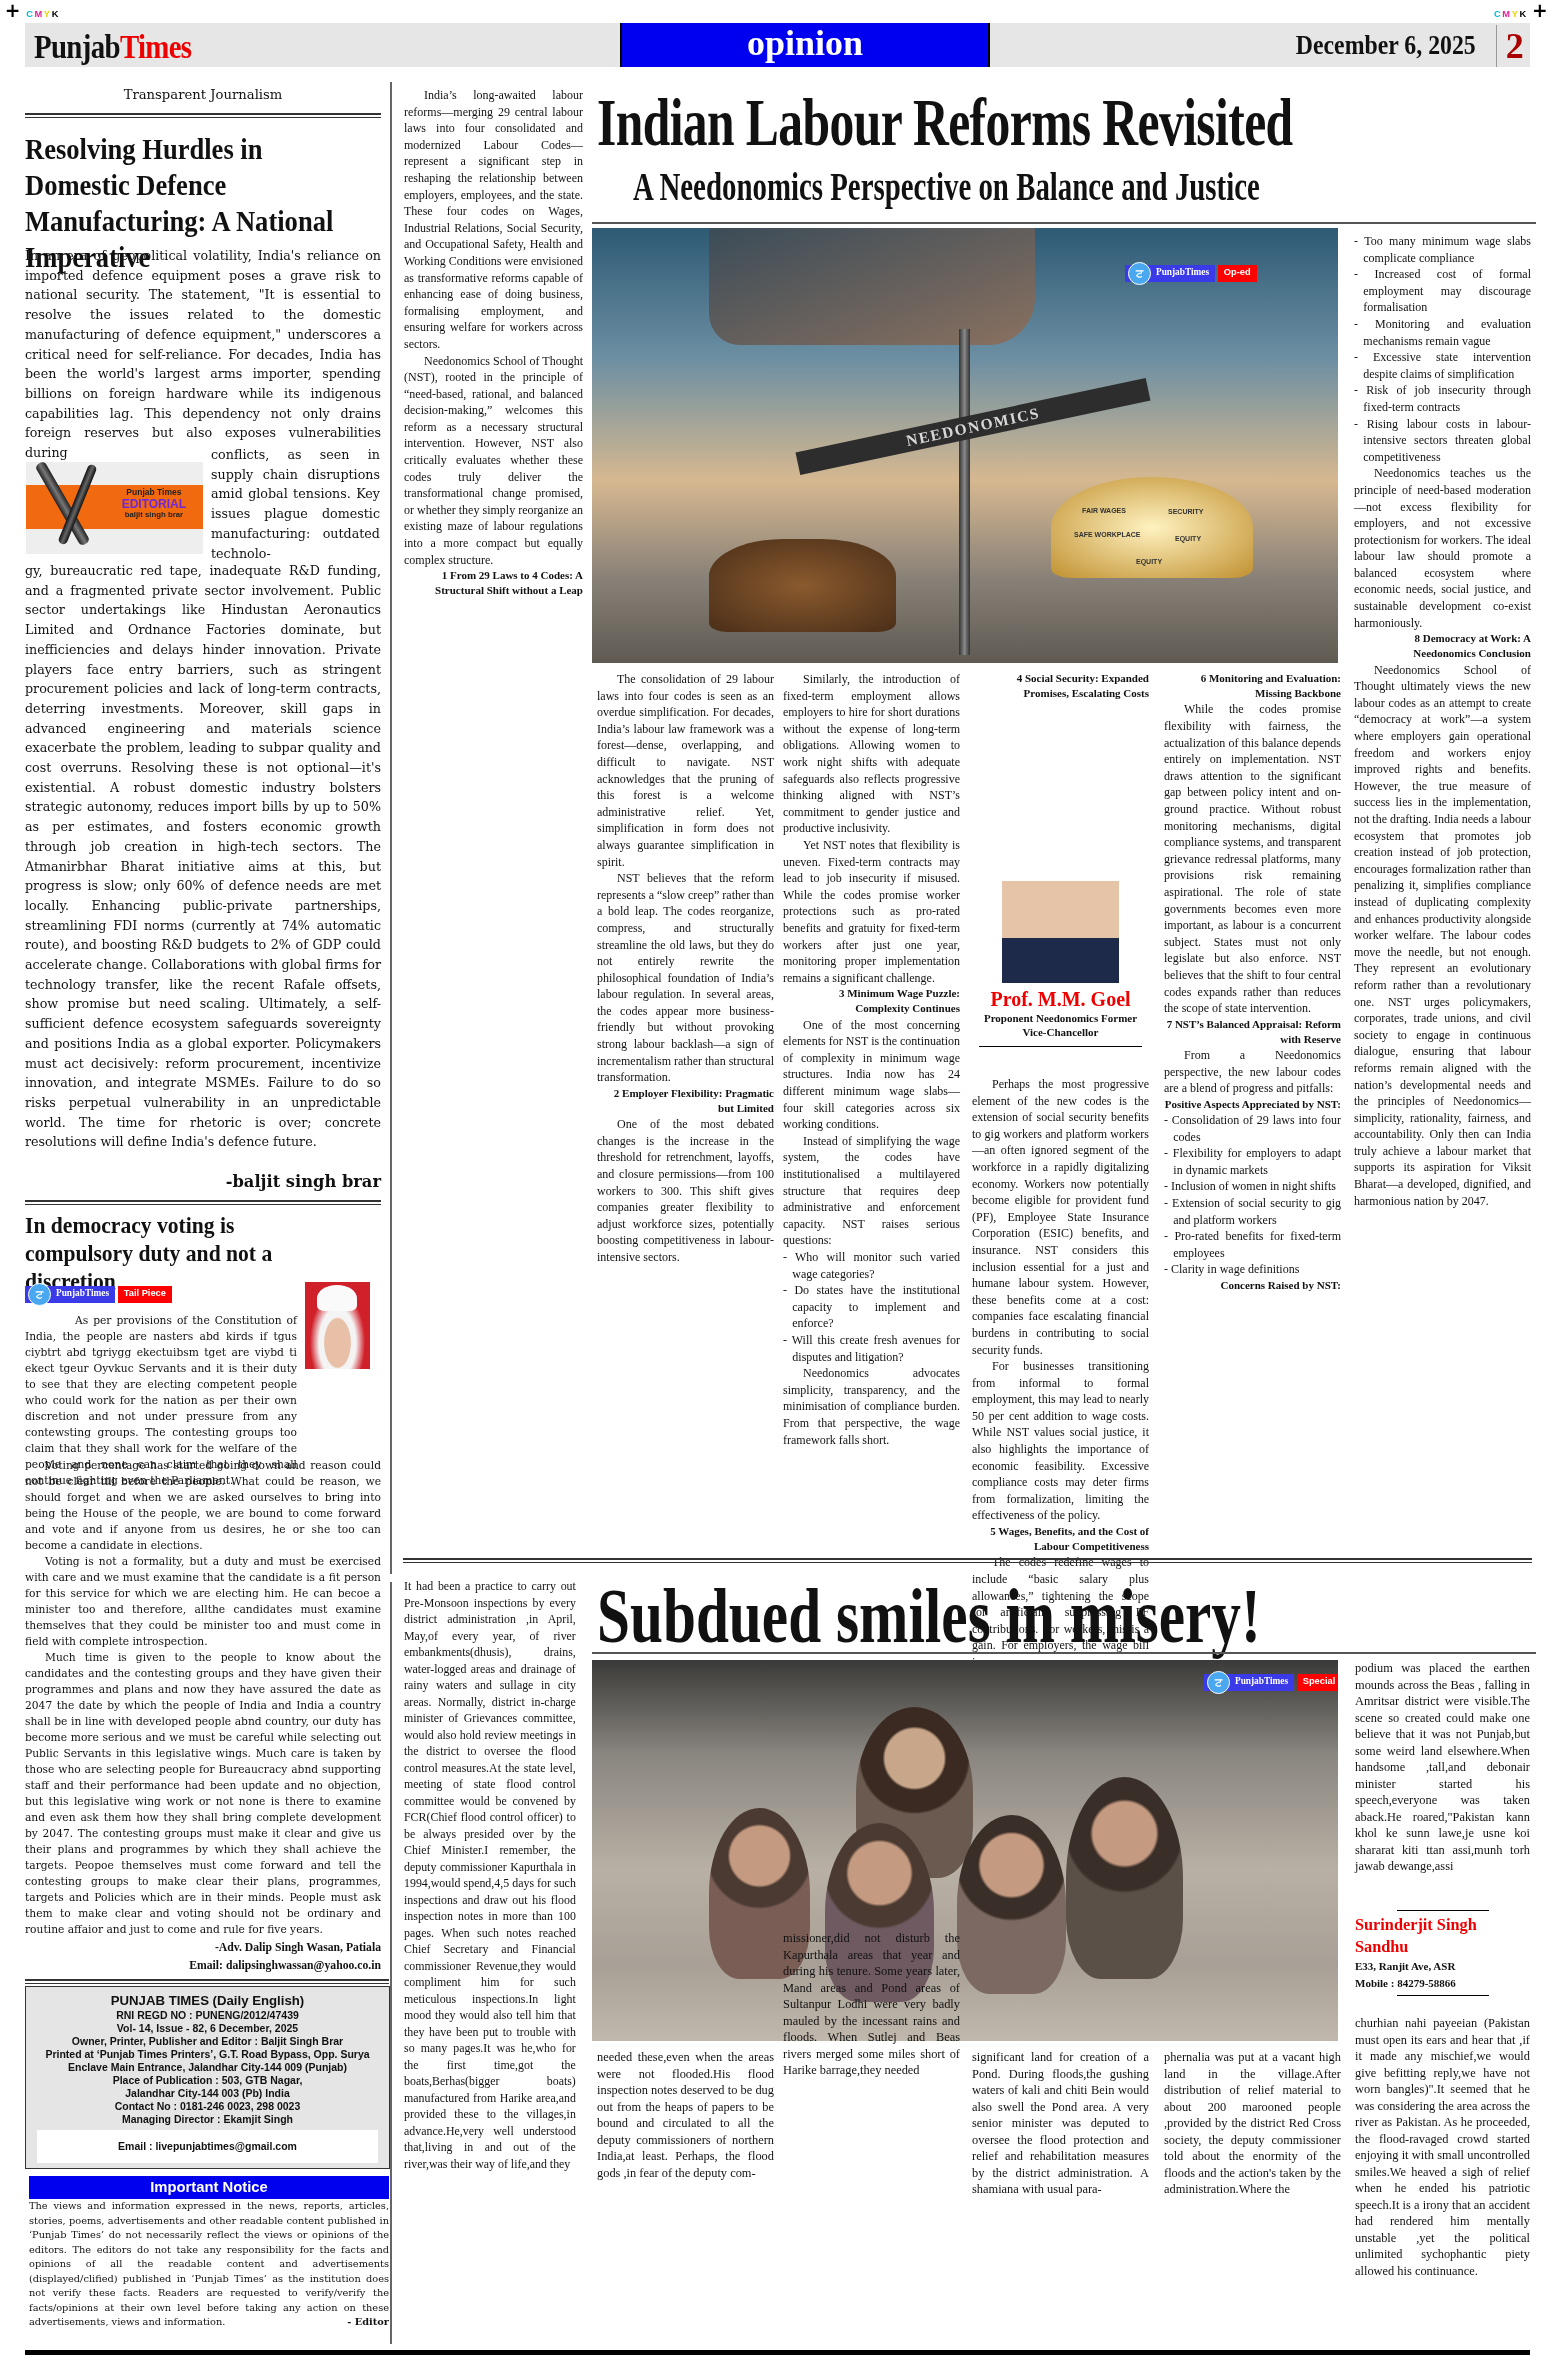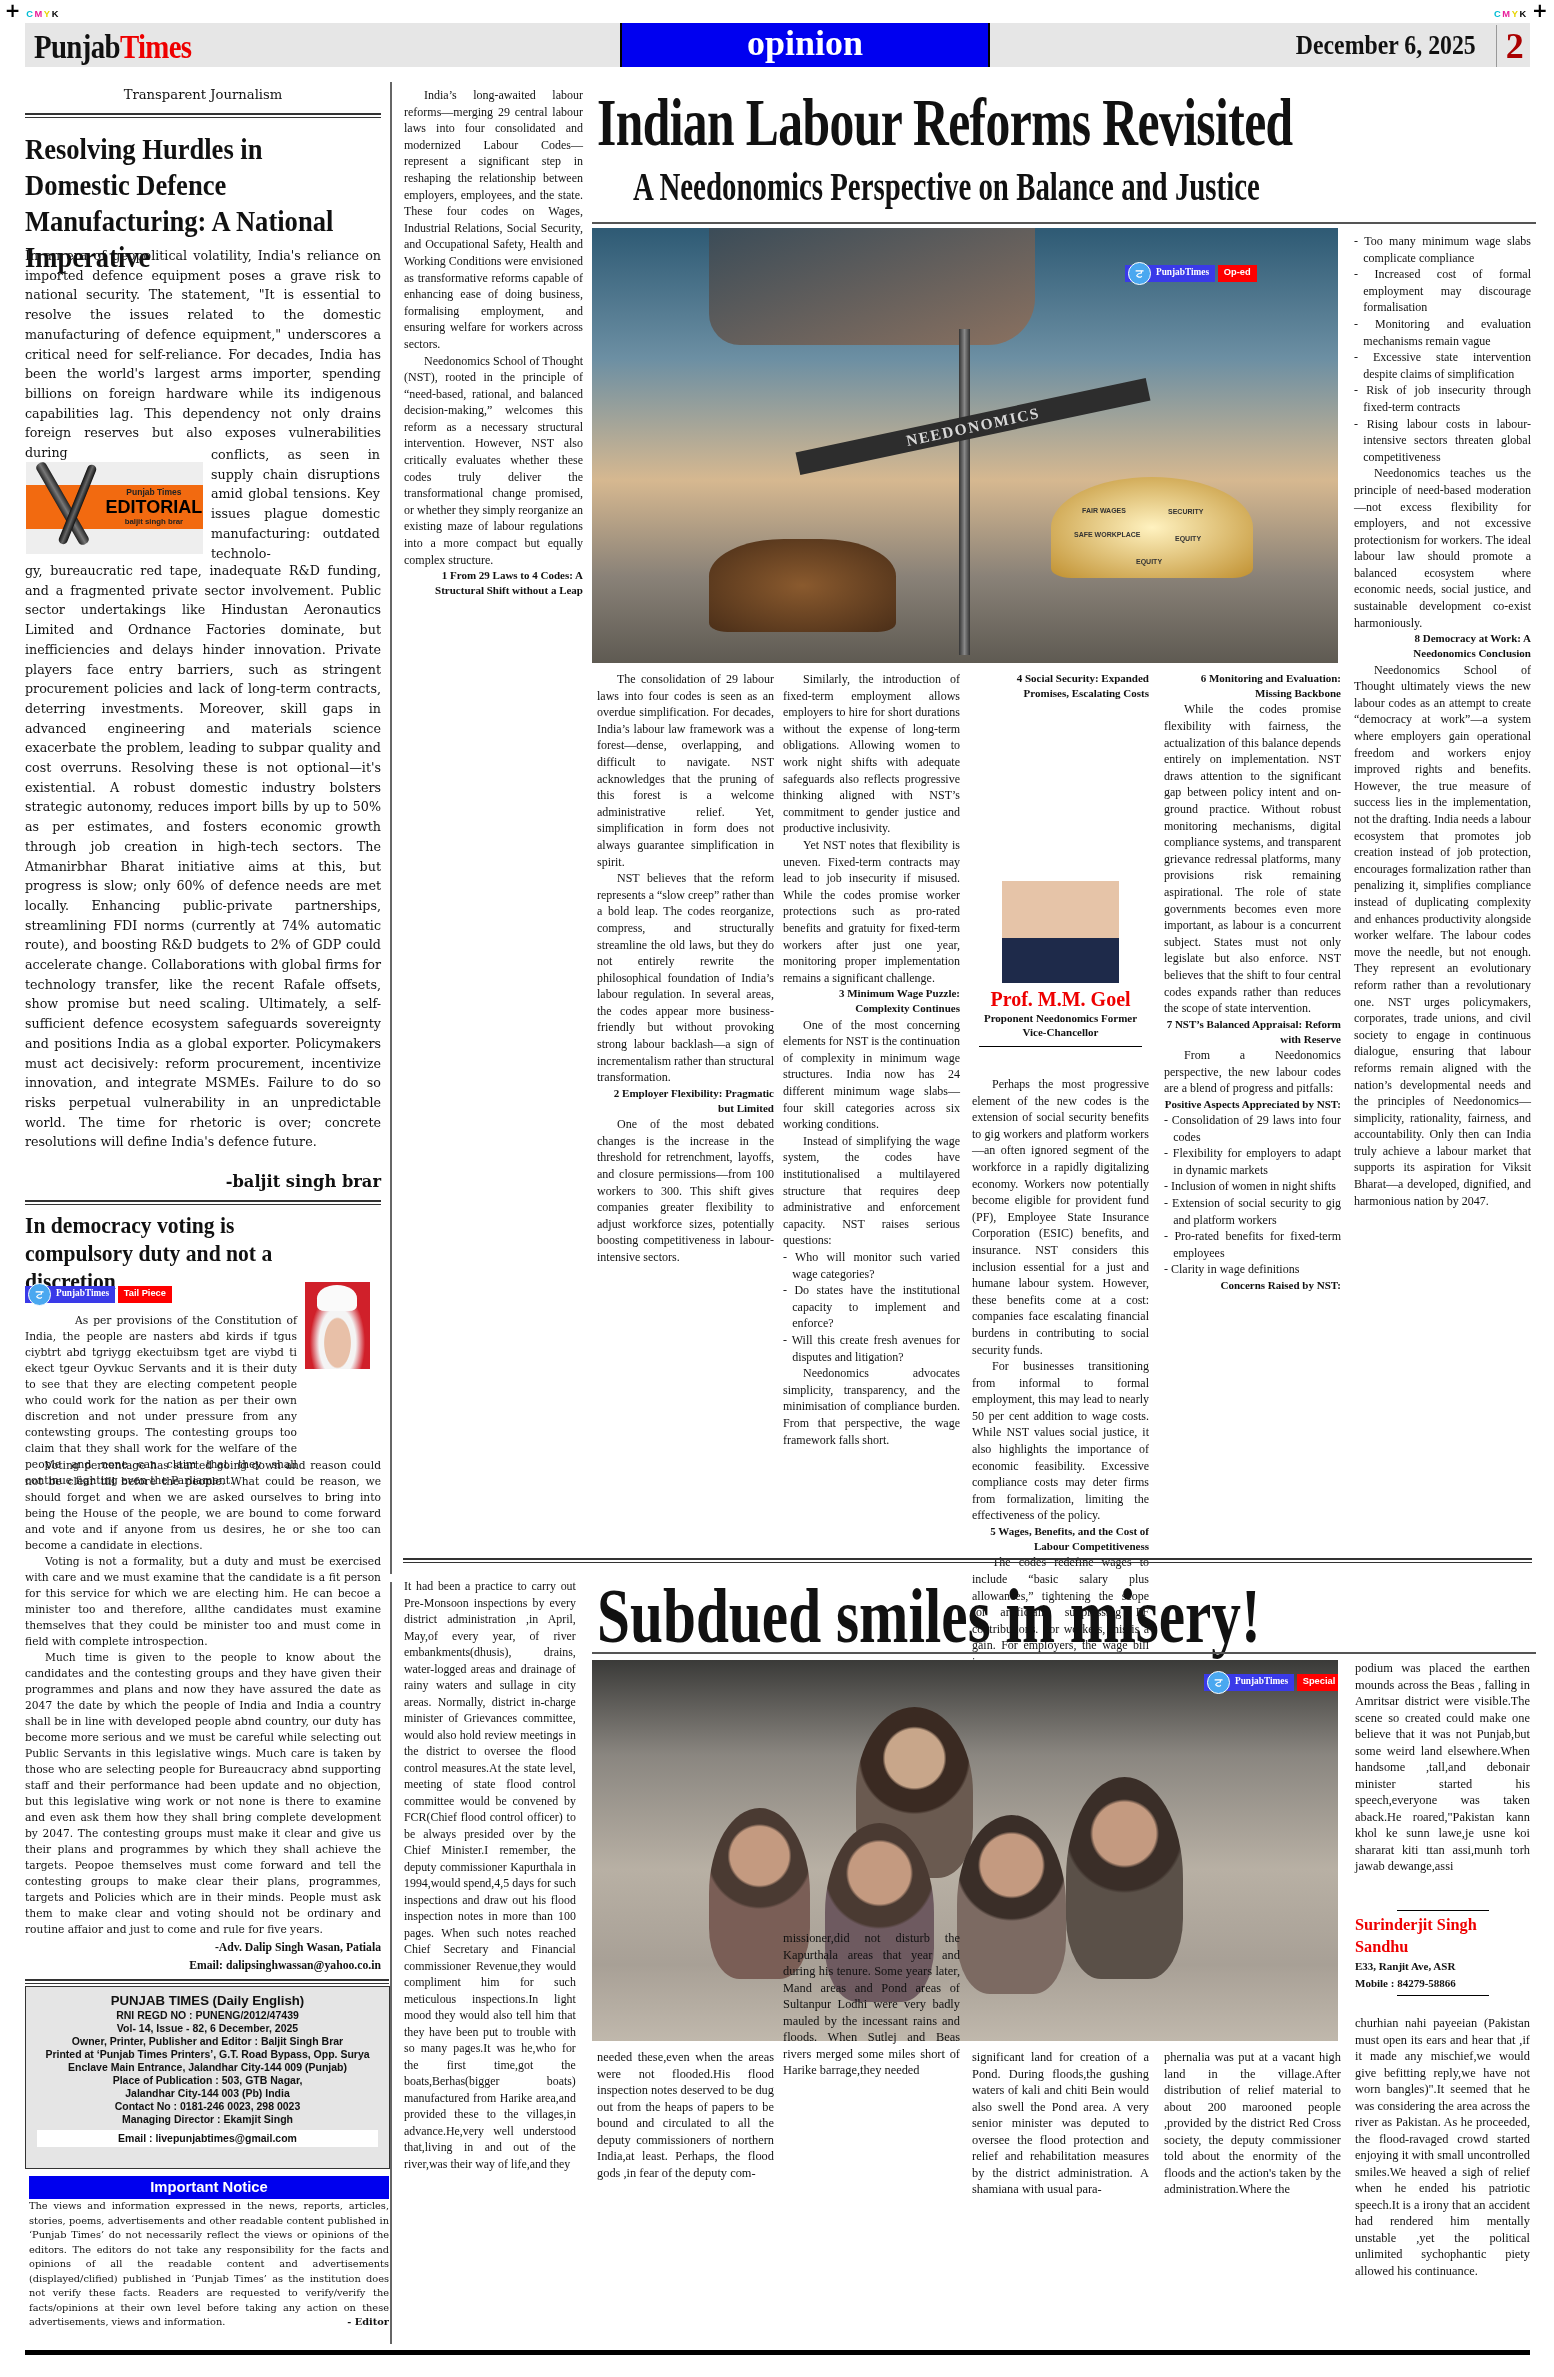--- a/index.html
+++ b/index.html
@@ -24,21 +24,21 @@
 .vline{background:#666;width:1.6px}
 .dbl{border-top:2.3px solid #333;border-bottom:0.8px solid #333;height:5.4px}
 .hl{font-family:"Liberation Serif",serif;font-weight:bold;line-height:1.05}
 .tag{display:flex;height:17px;font-family:"Liberation Sans",sans-serif;font-size:9.3px;font-weight:bold}
 .tag .pt{background:#3a3ae8;color:#fff;padding:2.3px 6.2px 0 31px;position:relative;font-family:"Liberation Serif",serif}
 .tag .pt .logo{position:absolute;left:3.1px;top:-3.1px;width:23px;height:23px;border-radius:50%;background:#4aa8f0;border:1.6px solid #fff;color:#fff;font-size:11px;text-align:center;line-height:20px}
 .tag .lb{background:#f00;color:#fff;padding:2.3px 6.2px 0;margin-left:2.3px}
 .photo{overflow:hidden}
 .infobox{left:25px;top:1986px;width:365px;height:183px;border:1.6px solid #333;background:#e5e5e5;font-family:"Liberation Sans",sans-serif;font-weight:bold;text-align:center;font-size:10.5px;line-height:13px;padding-top:6.2px}
 .infobox .big{font-size:13.2px;line-height:15.5px}
-.infobox .mail{background:#fff;margin:4.7px 11px 0;padding:2px 0}
+.infobox .mail{background:#fff;margin:4.7px 11px 0;padding:10px 0}
 .notice-h{left:29px;top:2176px;width:360px;height:22.5px;background:#0000ee;color:#fff;font-family:"Liberation Sans",sans-serif;font-weight:bold;font-size:14.8px;text-align:center;line-height:22.5px}
 .notice{left:29px;top:2199px;width:360px;font-size:9.8px;line-height:14.5px;text-align:justify}
 .cond{font-family:"Liberation Serif",serif;font-size:12px;line-height:16.6px;text-align:justify;transform-origin:left top}
 </style>
 </head>
 <body>
 
 <div class="abs reg" style="left:4.7px"><span class="cross">+</span> <span class="c">C</span><span class="m">M</span><span class="y">Y</span><span class="k">K</span></div>
 <div class="abs reg" style="right:4.7px"><span class="c">C</span><span class="m">M</span><span class="y">Y</span><span class="k">K</span> <span class="cross">+</span></div>
 
@@ -54,21 +54,21 @@
 <h1 class="abs hl" style="left:25px;top:131px;width:358px;font-size:29.5px;line-height:36px;transform:scaleX(.9);transform-origin:left">Resolving Hurdles in Domestic Defence Manufacturing: A National Imperative</h1>
 <div class="abs col" style="left:25px;top:246px;width:356px;font-size:12.7px;line-height:19.7px">
   <p class="ni">In an era of geopolitical volatility, India's reliance on imported defence equipment poses a grave risk to national security. The statement, "It is essential to resolve the issues related to the domestic manufacturing of defence equipment," underscores a critical need for self-reliance. For decades, India has been the world's largest arms importer, spending billions on foreign hardware while its indigenous capabilities lag. This dependency not only drains foreign reserves but also exposes vulnerabilities during</p>
 </div>
 <div class="abs" style="left:26.4px;top:462px;width:177px;height:92px;background:#eee;overflow:hidden">
   <div class="abs" style="left:0;top:23px;width:177px;height:44px;background:#f26a10"></div>
   <div class="abs" style="left:31px;top:-4.7px;width:11px;height:93px;background:linear-gradient(90deg,#222,#777,#222);border-radius:4.7px;transform:rotate(-30deg)"></div>
   <div class="abs" style="left:47px;top:0;width:9.3px;height:85px;background:linear-gradient(90deg,#111,#666,#111);border-radius:4.7px;transform:rotate(22deg)"></div>
   <div class="abs" style="left:78px;top:26.4px;width:99px;text-align:center;font-family:'Liberation Sans',sans-serif;font-weight:bold;line-height:1.1">
     <div style="font-size:8.5px;color:#222">Punjab Times</div>
-    <div style="font-size:18px;color:#000000">EDITORIAL</div>
+    <div style="font-size:12px;color:#6d28d9">EDITORIAL</div>
     <div style="font-size:7.8px;color:#222">baljit singh brar</div>
   </div>
 </div>
 <div class="abs col" style="left:211px;top:445px;width:169px;font-size:12.7px;line-height:19.7px">
   <p class="ni">conflicts, as seen in supply chain disruptions amid global tensions. Key issues plague domestic manufacturing: outdated technolo-</p>
 </div>
 <div class="abs col" style="left:25px;top:561px;width:356px;font-size:12.7px;line-height:19.7px">
   <p class="ni">gy, bureaucratic red tape, inadequate R&amp;D funding, and a fragmented private sector involvement. Public sector undertakings like Hindustan Aeronautics Limited and Ordnance Factories dominate, but inefficiencies and delays hinder innovation. Private players face entry barriers, such as stringent procurement policies and lack of long-term contracts, deterring investments. Moreover, skill gaps in advanced engineering and materials science exacerbate the problem, leading to subpar quality and cost overruns. Resolving these is not optional—it's existential. A robust domestic industry bolsters strategic autonomy, reduces import bills by up to 50% as per estimates, and fosters economic growth through job creation in high-tech sectors. The Atmanirbhar Bharat initiative aims at this, but progress is slow; only 60% of defence needs are met locally. Enhancing public-private partnerships, streamlining FDI norms (currently at 74% automatic route), and boosting R&amp;D budgets to 2% of GDP could accelerate change. Collaborations with global firms for technology transfer, like the recent Rafale offsets, show promise but need scaling. Ultimately, a self-sufficient defence ecosystem safeguards sovereignty and positions India as a global exporter. Policymakers must act decisively: reform procurement, incentivize innovation, and integrate MSMEs. Failure to do so risks perpetual vulnerability in an unpredictable world. The time for rhetoric is over; concrete resolutions will define India's defence future.</p>
 </div>
 <div class="abs" style="left:25px;top:1172px;width:356px;text-align:right;font-weight:bold;font-size:16.3px">-baljit singh brar</div>

